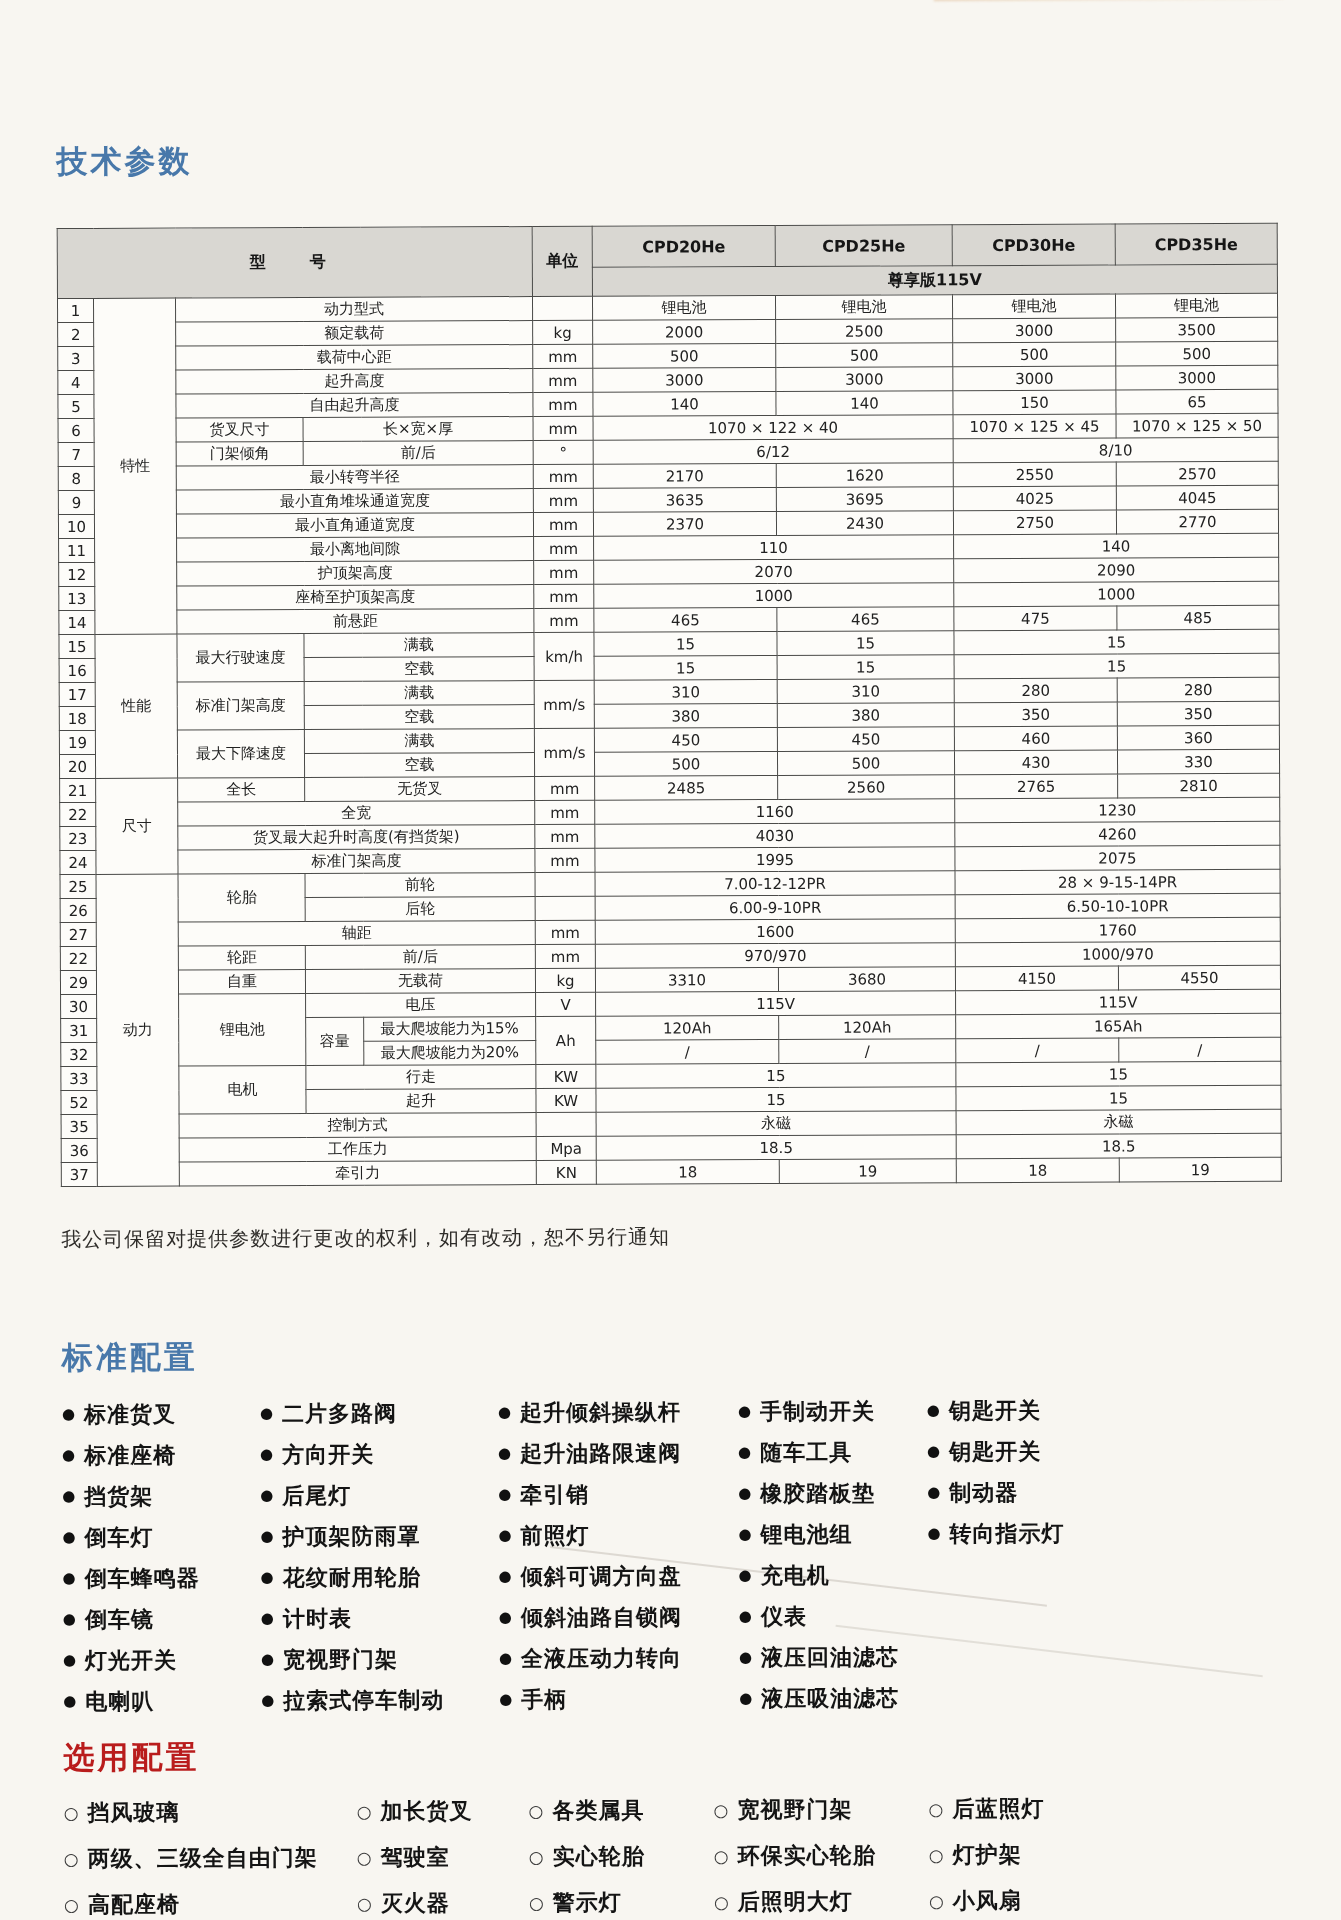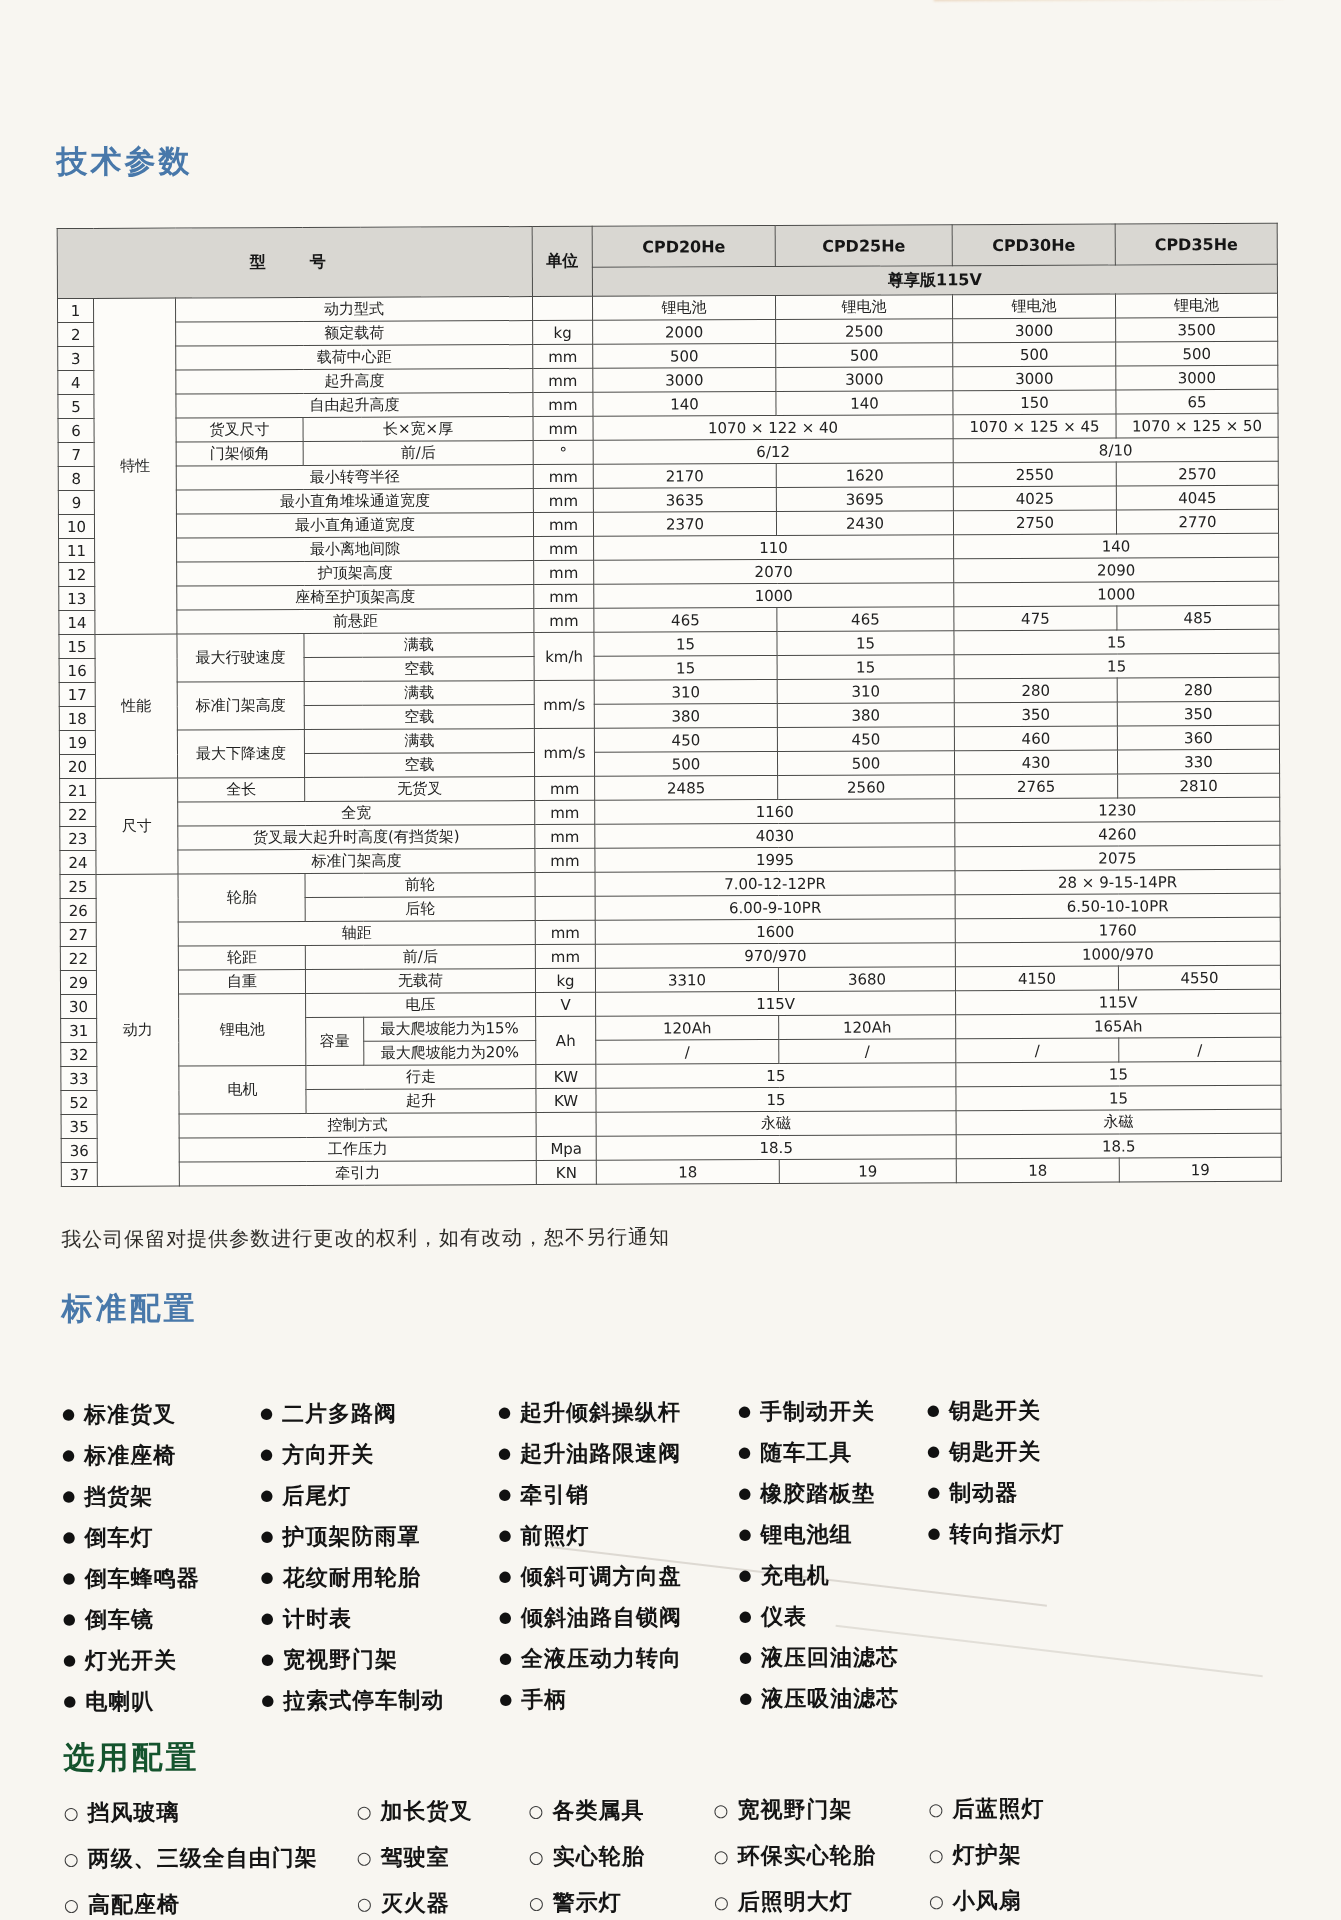--- a/index.html
+++ b/index.html
@@ -10,21 +10,21 @@
     color:#1c1c1c;
     overflow:hidden;
   }
   #sheet{position:relative;width:1341px;height:1920px;transform:rotate(-0.25deg);transform-origin:80px 300px;}
 
   .sec-title{
     position:absolute;margin:0;
     font-size:31px;font-weight:bold;letter-spacing:3px;
   }
   #tech-title{left:57px;top:141px;text-align:center;}
-  #std-title{left:57px;top:1288px;}
+  #std-title{left:57px;top:1337px;}
   #opt-title{left:57px;top:1737px;}
 
   #spec-table{
     position:absolute;left:57px;top:228px;
     border-collapse:collapse;table-layout:fixed;
     width:1220px;background:#fdfcf9;
   }
   #spec-table td,#spec-table th{
     border:1px solid #4a4a48;
     text-align:center;vertical-align:middle;
@@ -566,21 +566,21 @@
           <span class="bullet">●</span>
           <span class="lbl">制动器</span>
         </div>
         <div class="cfg-item">
           <span class="bullet">●</span>
           <span class="lbl">转向指示灯</span>
         </div>
       </div>
     </div>
 
-  <h1 id="opt-title" class="sec-title" style="color: #14532d;">选用配置</h1>
+  <h1 id="opt-title" class="sec-title" style="color: #b91c1c;">选用配置</h1>
   <div id="opt-cols" class="cfg-cols">
       <div class="cfg-col" style="left: 0px;">
         <div class="cfg-item">
           <span class="bullet">○</span>
           <span class="lbl">挡风玻璃</span>
         </div>
         <div class="cfg-item">
           <span class="bullet">○</span>
           <span class="lbl">两级、三级全自由门架</span>
         </div>

